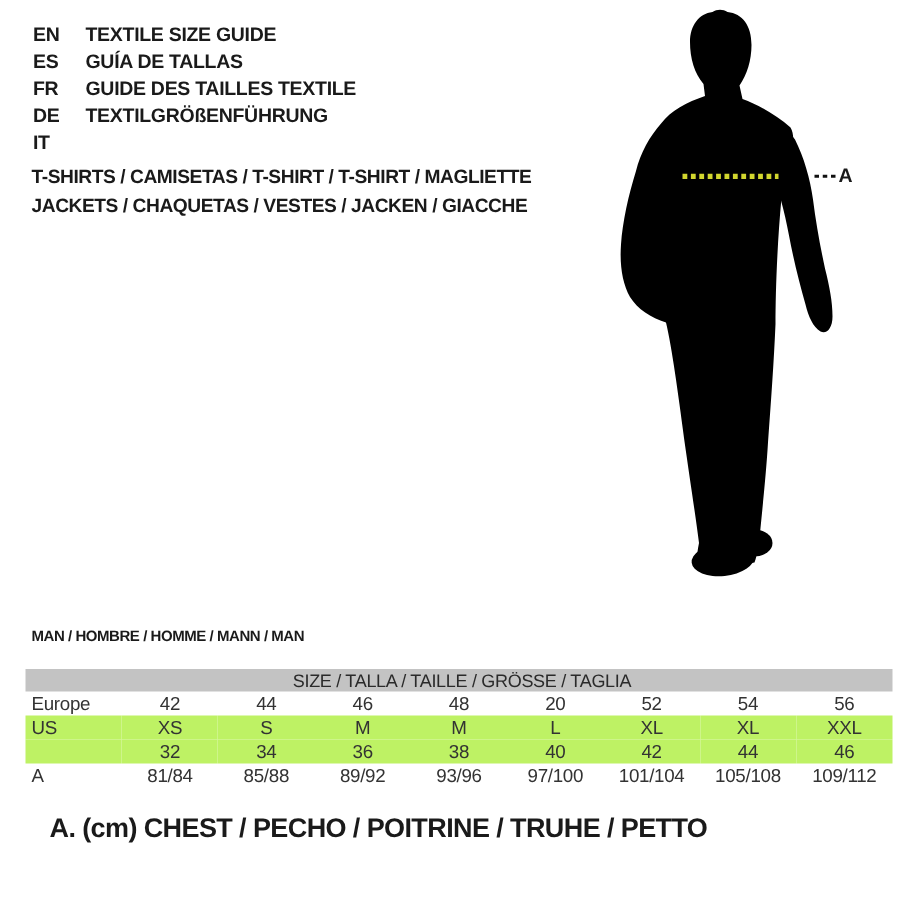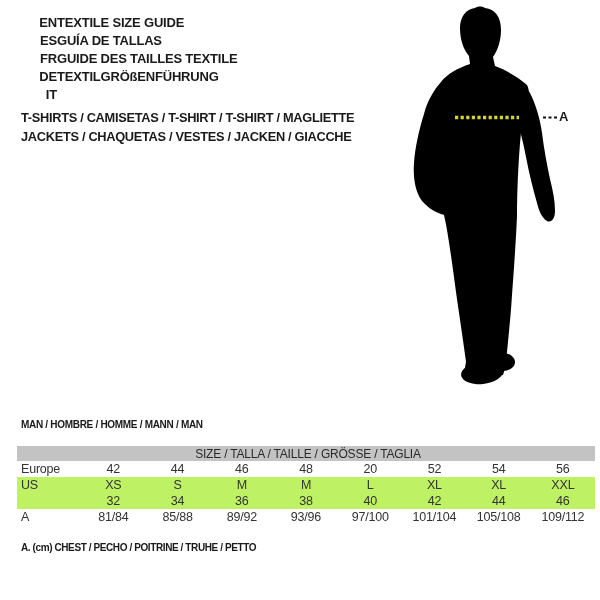--- a/index.html
+++ b/index.html
@@ -17,21 +17,20 @@
     position: absolute;
     left: 22px;
     top: 14px;
   }
   .lang-row {
     display: flex;
     line-height: 18px;
     font-size: 13px;
     font-weight: bold;
     letter-spacing: -0.2px;
-    text-align: right;
   }
   .lang-code { width: 35px; }
 
   
   .cat-block {
     position: absolute;
     left: 21px;
     top: 109px;
   }
   .cat-line {
@@ -101,23 +100,23 @@
     text-align: left;
     padding-left: 4px;
     width: 61px;
     margin-left: 18px;
   }
   table.size-table tr.band td { background: #bef264; }
 
   
   .footnote {
     position: absolute;
-    left: 21px;
+    left: 33px;
     top: 542px;
-    font-size: 10px;
+    font-size: 18px;
     font-weight: bold;
     letter-spacing: -0.4px;
   }
 </style>
 </head>
 <body>
 
 <div class="lang-block">
     <div class="lang-row">
       <span class="lang-code">EN</span>

